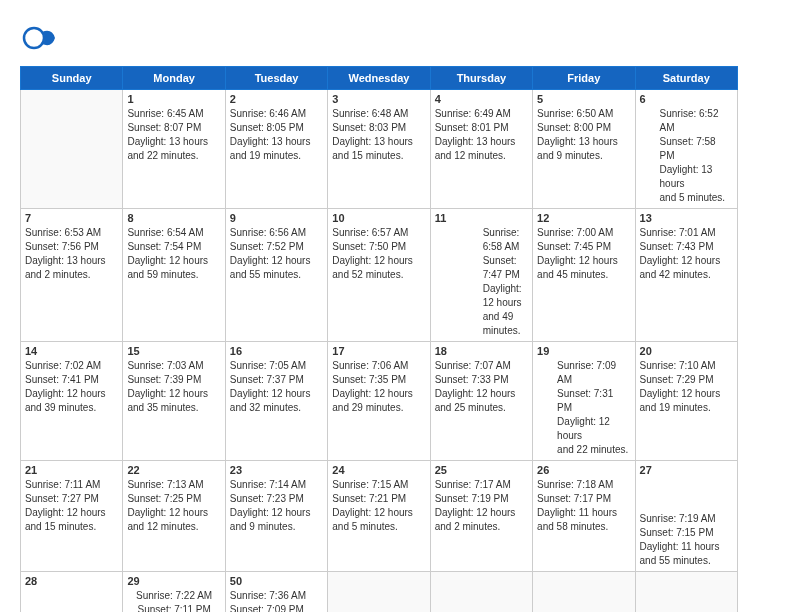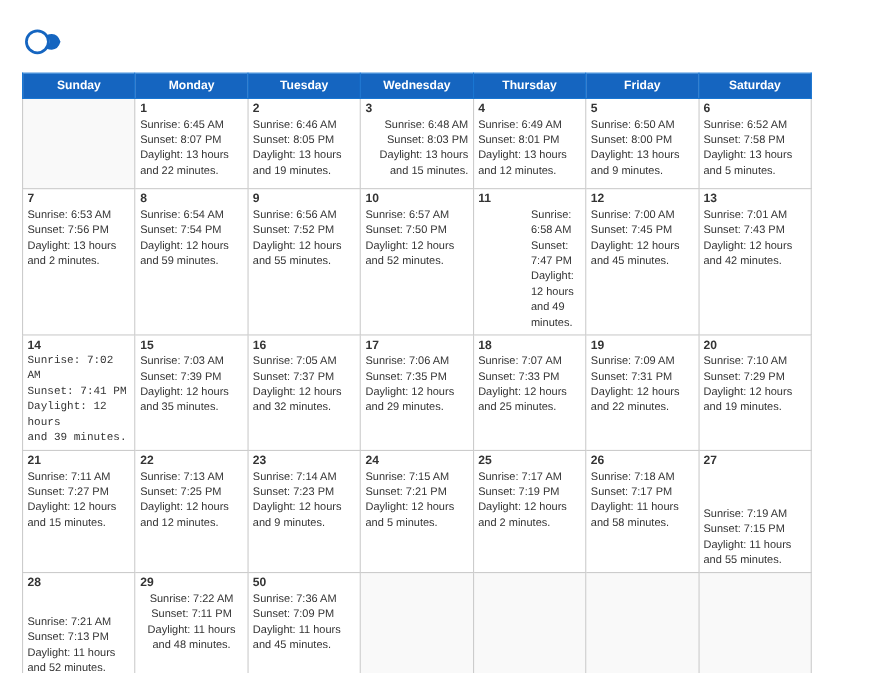--- a/index.html
+++ b/index.html
@@ -143,42 +143,42 @@
           </td>
           <td>
             <div class="day-number">2</div>
             <div class="day-info" style="white-space: pre-line;">Sunrise: 6:46 AM
 Sunset: 8:05 PM
 Daylight: 13 hours
 and 19 minutes.</div>
           </td>
           <td>
             <div class="day-number">3</div>
-            <div class="day-info" style="white-space: pre-line; text-align: right;">Sunrise: 6:48 AM
+            <div class="day-info" style="white-space: pre-line;">Sunrise: 6:48 AM
 Sunset: 8:03 PM
 Daylight: 13 hours
 and 15 minutes.</div>
           </td>
           <td>
             <div class="day-number">4</div>
             <div class="day-info" style="white-space: pre-line;">Sunrise: 6:49 AM
 Sunset: 8:01 PM
 Daylight: 13 hours
 and 12 minutes.</div>
           </td>
           <td>
             <div class="day-number">5</div>
             <div class="day-info" style="white-space: pre-line;">Sunrise: 6:50 AM
 Sunset: 8:00 PM
 Daylight: 13 hours
 and 9 minutes.</div>
           </td>
           <td>
             <div class="day-number">6</div>
-            <div class="day-info" style="white-space: pre-line;">Sunrise: 6:52 AM
+            <div class="day-info" style="white-space: pre-line; margin-left: 20px;">Sunrise: 6:52 AM
 Sunset: 7:58 PM
 Daylight: 13 hours
 and 5 minutes.</div>
           </td>
         </tr>
         <tr>
           <td>
             <div class="day-number">7</div>
             <div class="day-info" style="white-space: pre-line;">Sunrise: 6:53 AM
 Sunset: 7:56 PM
@@ -224,21 +224,21 @@
             <div class="day-number">13</div>
             <div class="day-info" style="white-space: pre-line;">Sunrise: 7:01 AM
 Sunset: 7:43 PM
 Daylight: 12 hours
 and 42 minutes.</div>
           </td>
         </tr>
         <tr>
           <td>
             <div class="day-number">14</div>
-            <div class="day-info" style="white-space: pre-line; font-family: Liberation Mono, monospace;">Sunrise: 7:02 AM
+            <div class="day-info" style="white-space: pre-line;">Sunrise: 7:02 AM
 Sunset: 7:41 PM
 Daylight: 12 hours
 and 39 minutes.</div>
           </td>
           <td>
             <div class="day-number">15</div>
             <div class="day-info" style="white-space: pre-line;">Sunrise: 7:03 AM
 Sunset: 7:39 PM
 Daylight: 12 hours
 and 35 minutes.</div>
@@ -259,21 +259,21 @@
           </td>
           <td>
             <div class="day-number">18</div>
             <div class="day-info" style="white-space: pre-line;">Sunrise: 7:07 AM
 Sunset: 7:33 PM
 Daylight: 12 hours
 and 25 minutes.</div>
           </td>
           <td>
             <div class="day-number">19</div>
-            <div class="day-info" style="white-space: pre-line;">Sunrise: 7:09 AM
+            <div class="day-info" style="white-space: pre-line; margin-left: 20px;">Sunrise: 7:09 AM
 Sunset: 7:31 PM
 Daylight: 12 hours
 and 22 minutes.</div>
           </td>
           <td>
             <div class="day-number">20</div>
             <div class="day-info" style="white-space: pre-line;">Sunrise: 7:10 AM
 Sunset: 7:29 PM
 Daylight: 12 hours
 and 19 minutes.</div>

